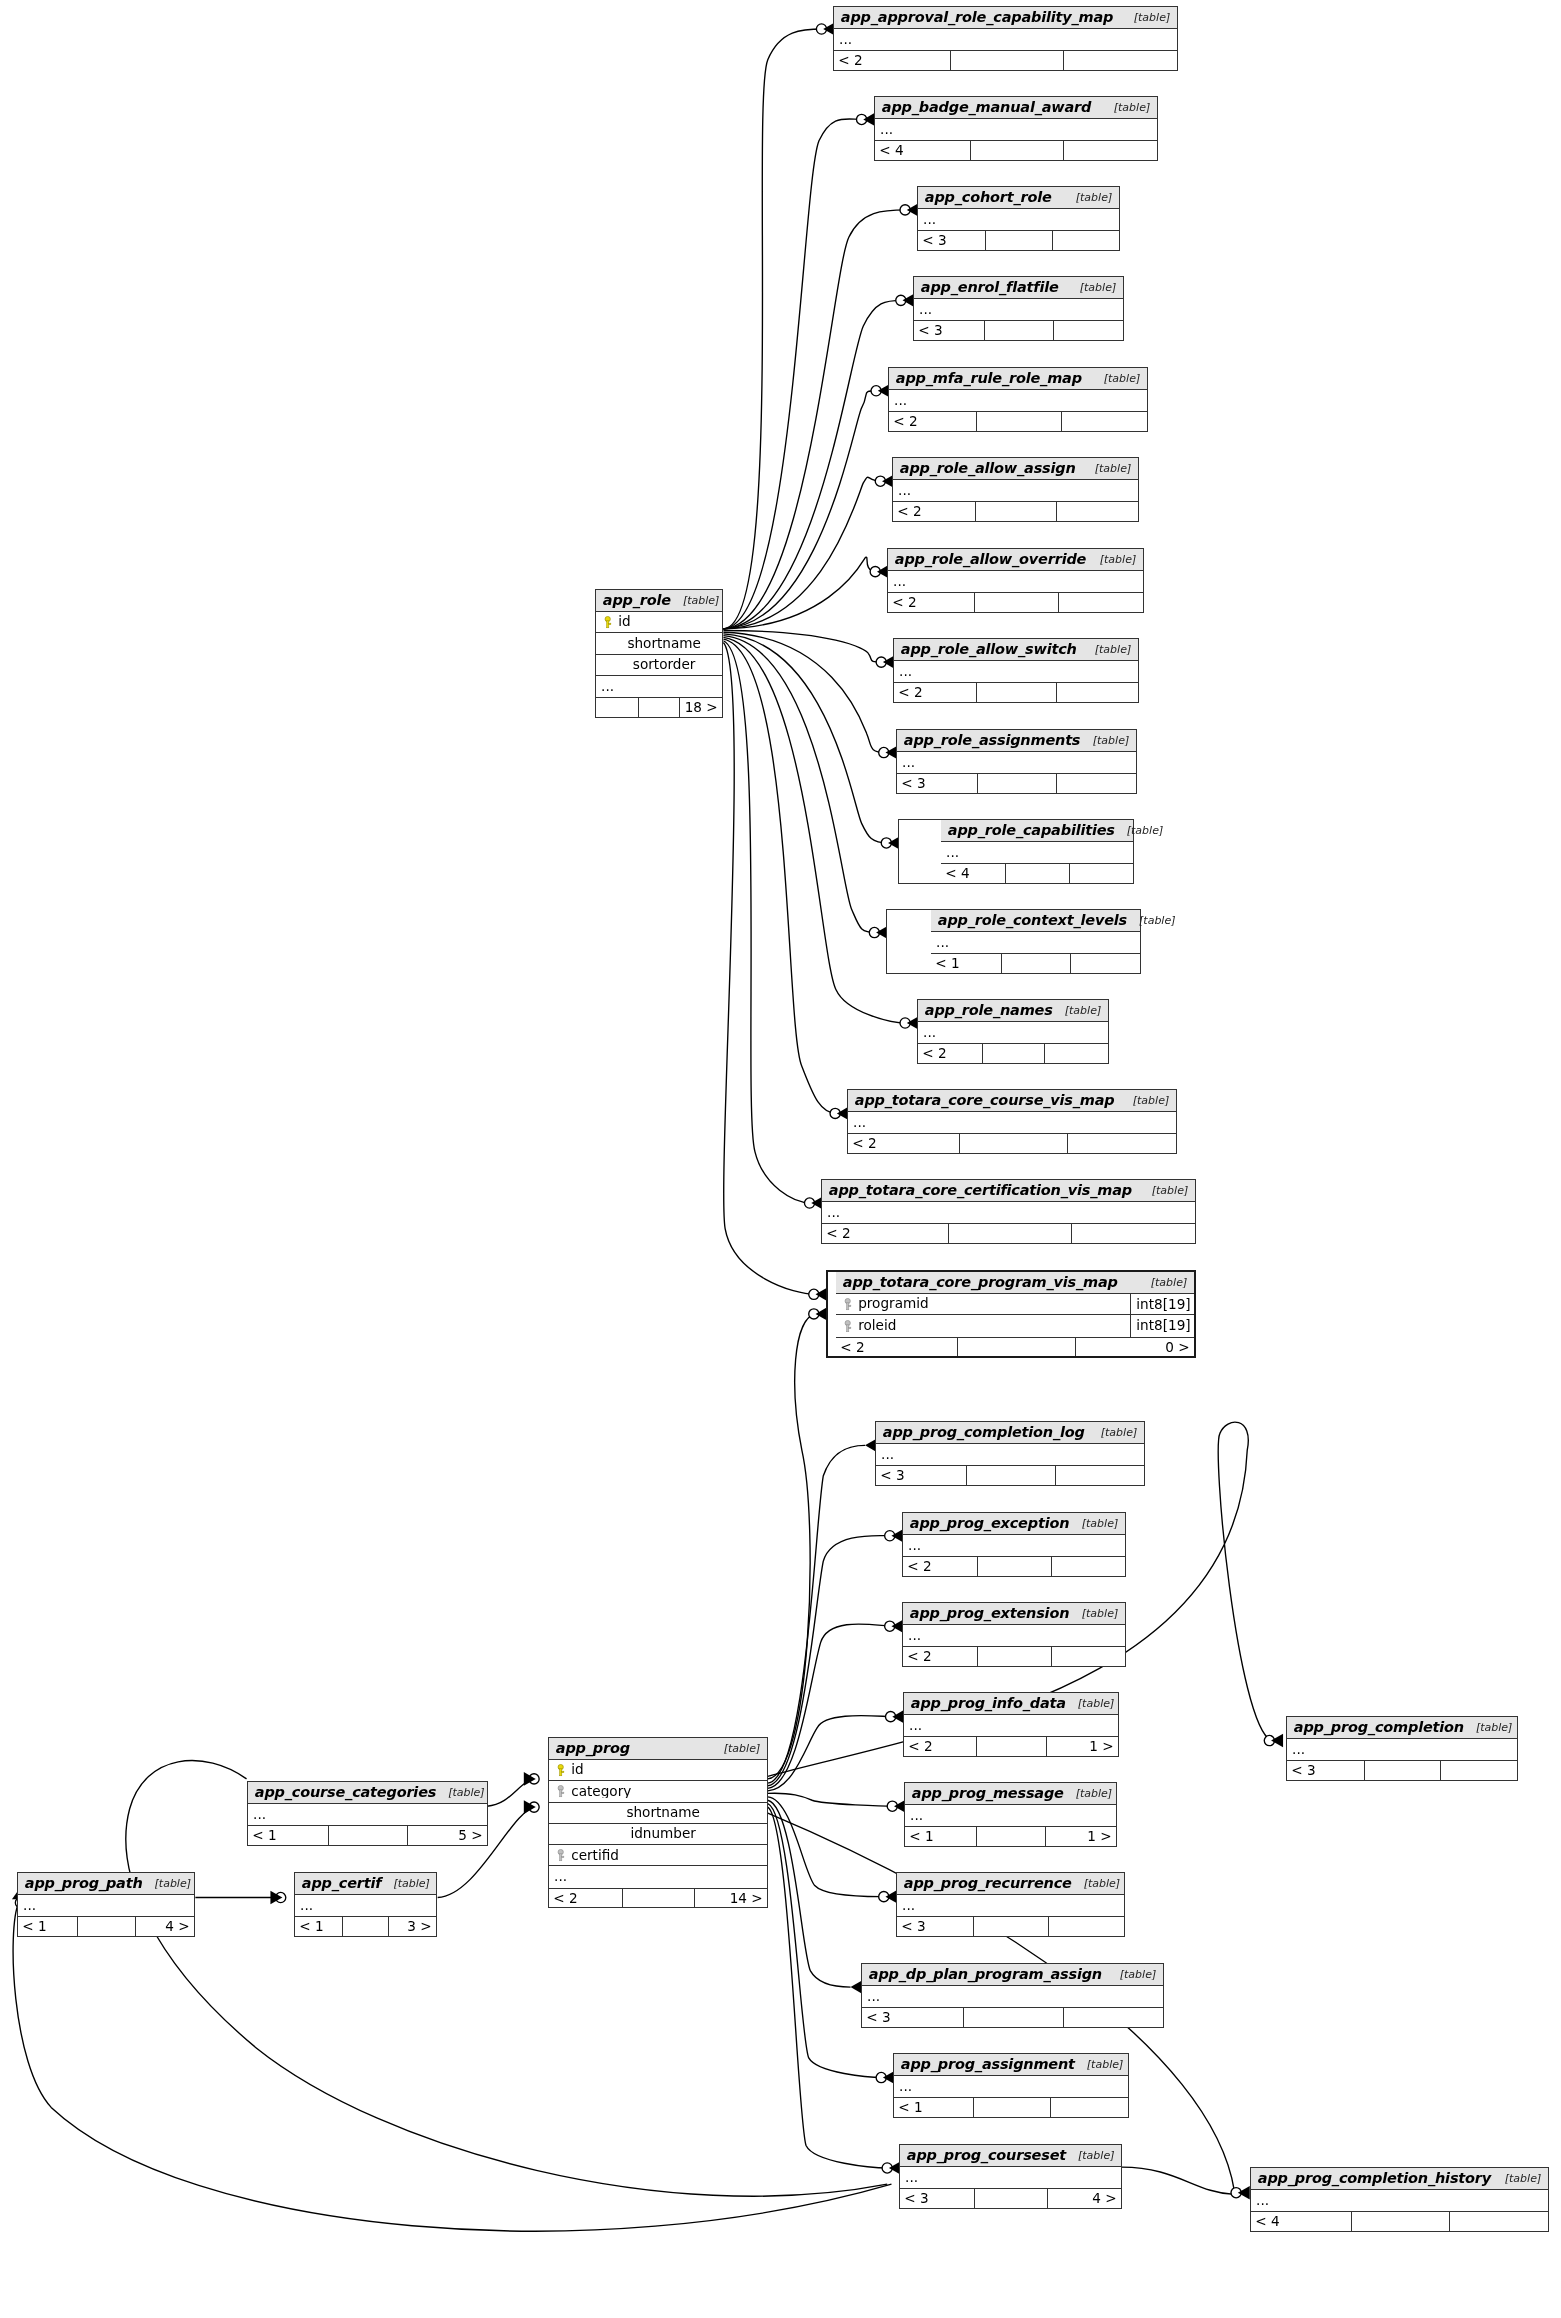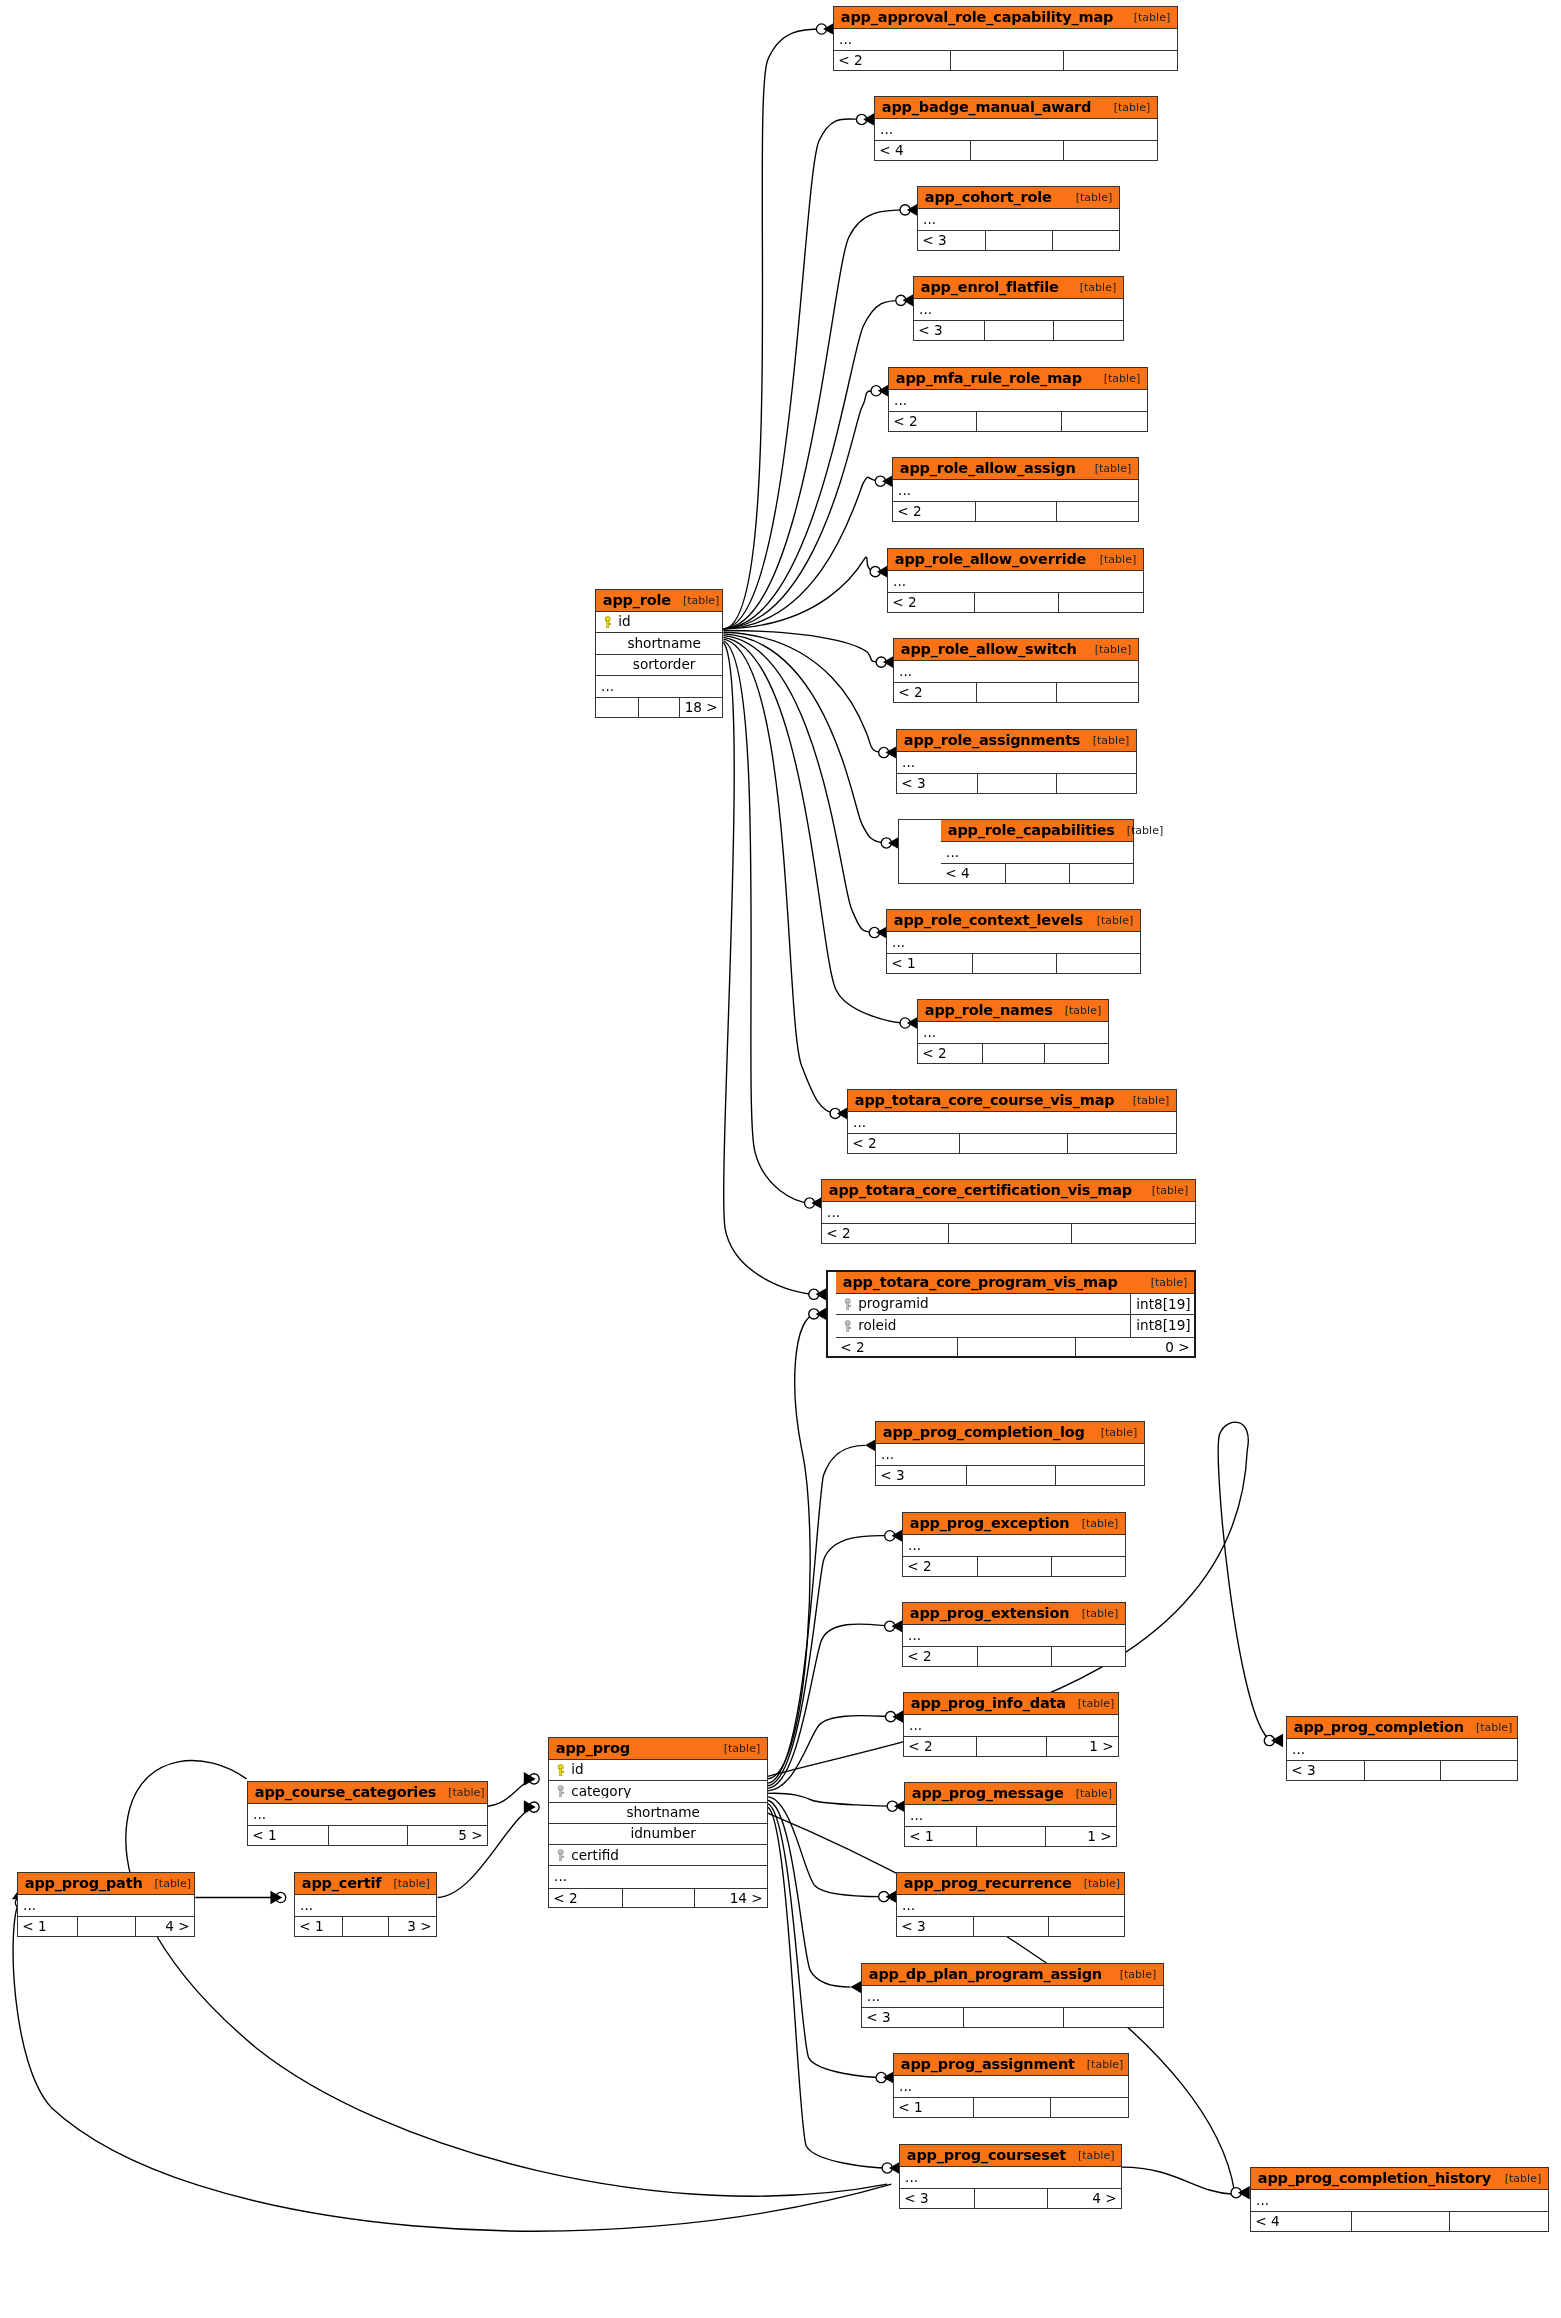--- a/index.html
+++ b/index.html
@@ -33,25 +33,26 @@
     line-height: 1;
   }
   .table-node.focused {
     border: 2.6px solid #1a1a1a;
   }
   .tbl-title {
     display: flex;
     align-items: center;
     justify-content: space-between;
     box-sizing: border-box;
-    background: #f97316;
+    background: #e5e5e5;
     border-bottom: 1.4px solid #333333;
     padding: 3.4px 6.8px 4.3px 6.8px;
     height: 22px;
     white-space: nowrap;
+    font-style: italic;
   }
   .tbl-name {
     font-weight: bold;
     font-size: 14.5px;
     color: #000000;
     letter-spacing: -0.2px;
   }
   .tbl-kind {
     font-size: 11px;
     color: #222222;
@@ -402,21 +403,21 @@
           <div class="col-row ellipsis">
             <span class="col-name">...</span>
           </div>
         </div>
         <div class="tbl-footer">
           <div class="foot-cell foot-left">&lt; 4</div>
           <div class="foot-cell foot-mid"></div>
           <div class="foot-cell foot-right"></div>
         </div>
       </div>
-      <div class="table-node" style="left: 886px; top: 909px; width: 255px;">
+      <div class="table-node" style="left: 886px; top: 909px; width: 255px; padding-left: 44px;">
         <div class="tbl-title">
           <span class="tbl-name">app_role_context_levels</span>
           <span class="tbl-kind">[table]</span>
         </div>
         <div class="tbl-rows">
           <div class="col-row ellipsis">
             <span class="col-name">...</span>
           </div>
         </div>
         <div class="tbl-footer">

